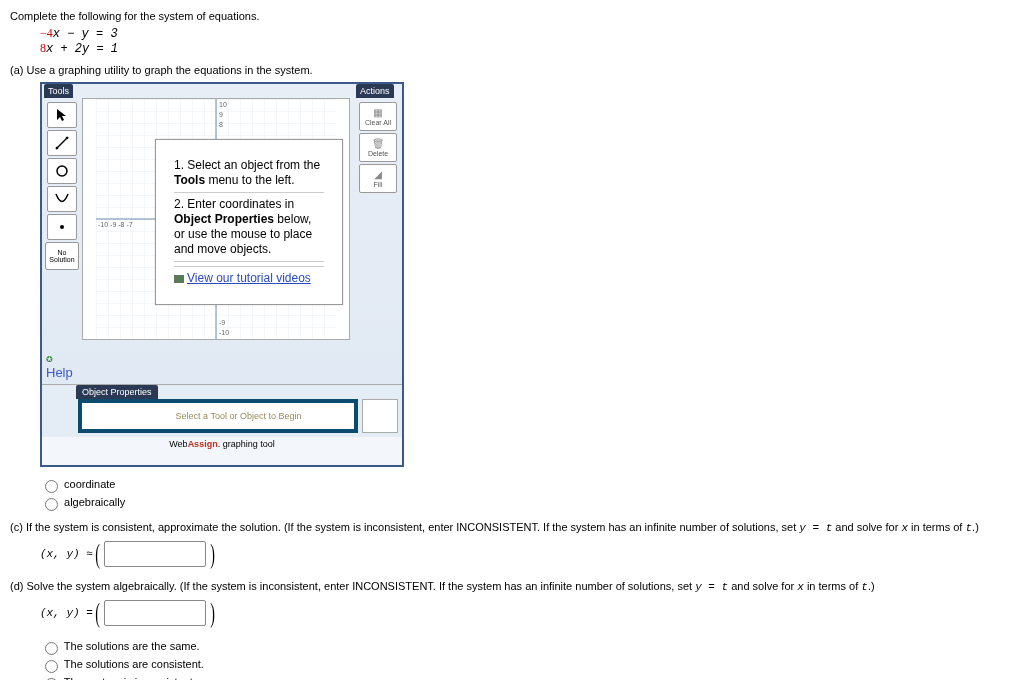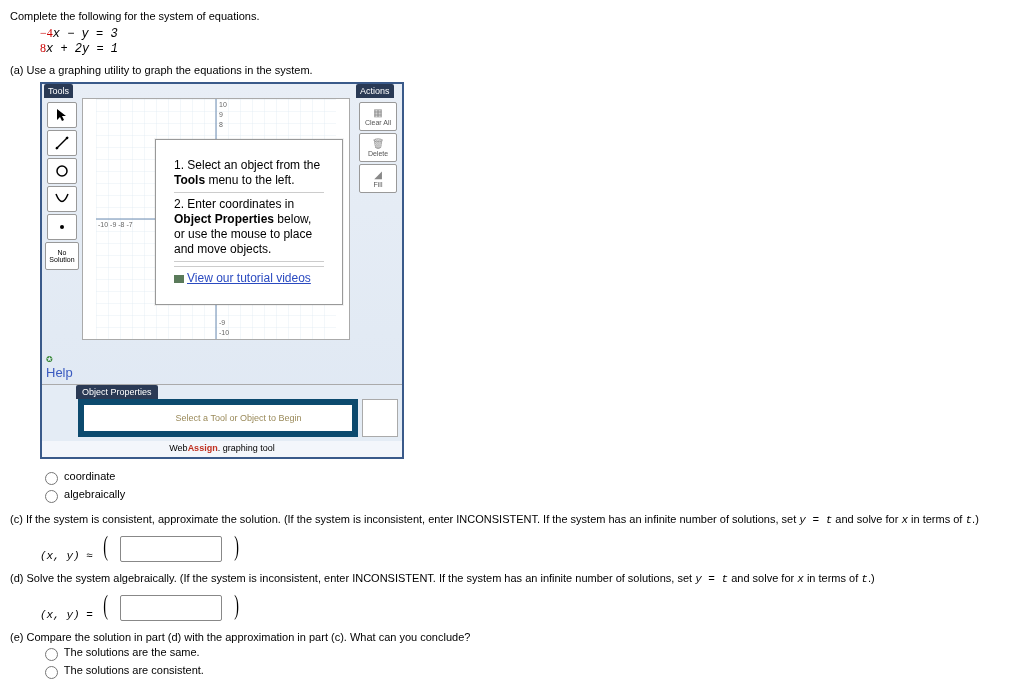--- a/index.html
+++ b/index.html
@@ -27,21 +27,21 @@
     background: #fff;
     margin: 0 2px;
   }
   .paren {
     font-family: 'Times New Roman', serif;
     font-size: 28px;
     vertical-align: middle;
     display: inline-block;
     transform: scaleX(0.5);
   }
-  .xy-row { margin: 4px 0 4px 30px; display: flex; align-items: flex-end; gap: 8px; }
+  .xy-row { margin: 4px 0 4px 30px; display: flex; align-items: center; }
 
   
   .tool-wrap {
     margin: 6px 0 10px 30px;
     width: 360px;
     border: 2px solid #3a5a8a;
     background: linear-gradient(#e8eef6, #dfe8f3);
     position: relative;
     font-size: 9px;
   }
@@ -138,39 +138,39 @@
     border-radius: 2px 2px 0 0;
   }
   .obj-prop-body {
     display: flex;
     align-items: stretch;
     padding: 0 4px 4px 36px;
   }
   .obj-prop-main {
     flex: 1;
     background: #fff;
-    border: 6px solid #0c4a6e;
+    border: 4px solid #0c4a6e;
     height: 26px;
     display: flex;
     align-items: center;
     justify-content: center;
     color: #9a8a5a;
     font-size: 9px;
     padding-left: 41px;
   }
   .obj-prop-side {
     width: 34px;
     background: #fff;
     border: 1px solid #aaa;
     margin-left: 4px;
   }
   .tool-footer {
     text-align: center;
     font-size: 9px;
-    padding: 2px 0 4px 0;
+    padding: 2px 0 16px 0;
     background: #f3f6fb;
   }
   .tool-footer b { color:#c03020; font-weight:bold;}
   .axis-label{ font-size:7px; fill:#666;}
 </style>
 </head>
 <body>
 
 <div class="prompt-line">Complete the following for the system of equations.</div>
 
@@ -299,17 +299,16 @@
   </div>
   <div class="xy-row">
     <span class="italic">(x, y) =</span>
     <span class="paren">(</span>
     <span class="answer-input"></span>
     <span class="paren">)</span>
   </div>
 </div>
 
 <div class="section">
-  <div>(e) Compare the solution in part (d) with the approximation in part (c). What can you conclude?</div>
   <div class="radio-row"><input type="radio" name="pe" style=""> <span>The solutions are the same.</span></div>
   <div class="radio-row"><input type="radio" name="pe" style=""> <span>The solutions are consistent.</span></div>
   <div class="radio-row"><input type="radio" name="pe" style=""> <span>The system is inconsistent.</span></div>
 </div>
 
 </body></html>

